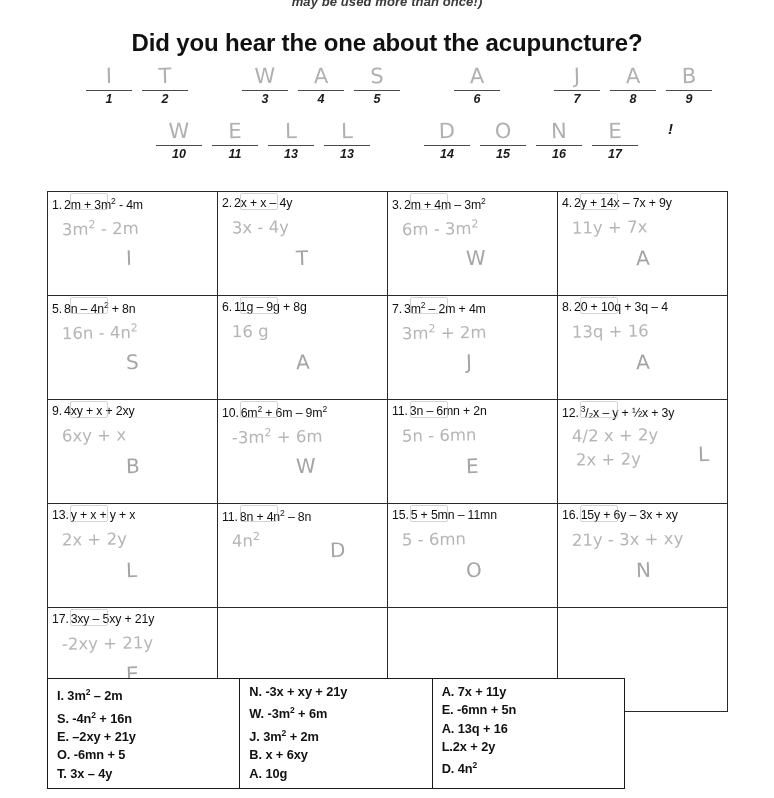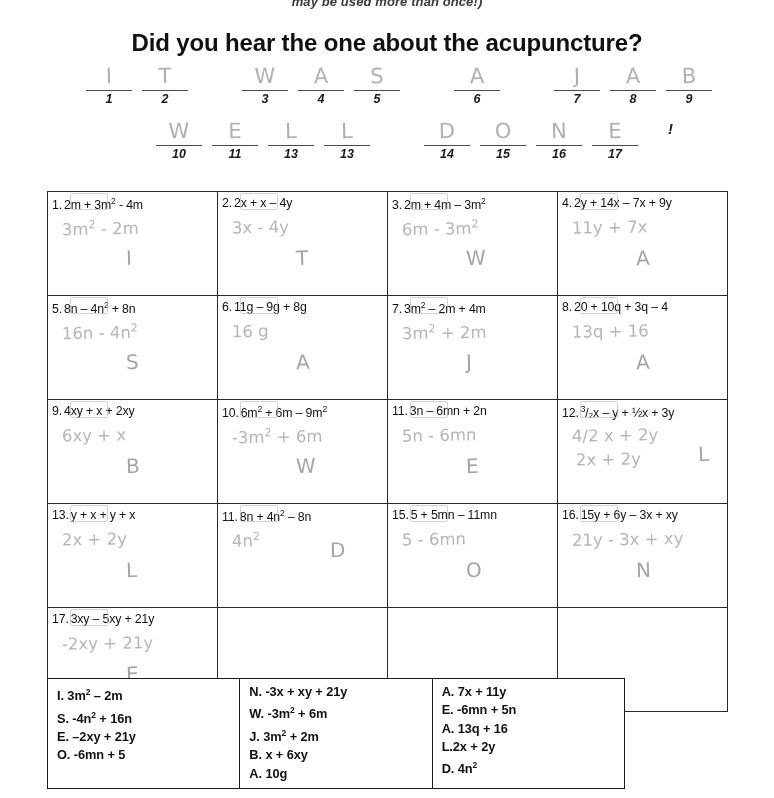--- a/index.html
+++ b/index.html
@@ -415,20 +415,21 @@
       </tr>
     </tbody>
 </table>
 
 <div id="answer-bank">
     <div class="bank-col">
       <div class="bank-item">I. 3m<sup>2</sup> – 2m</div>
       <div class="bank-item">S. -4n<sup>2</sup> + 16n</div>
       <div class="bank-item">E. –2xy + 21y</div>
       <div class="bank-item">O. -6mn + 5</div>
+      <div class="bank-item">T. 3x – 4y</div>
     </div>
     <div class="bank-col">
       <div class="bank-item">N. -3x + xy + 21y</div>
       <div class="bank-item">W. -3m<sup>2</sup> + 6m</div>
       <div class="bank-item">J. 3m<sup>2</sup> + 2m</div>
       <div class="bank-item">B. x + 6xy</div>
       <div class="bank-item">A. 10g</div>
     </div>
     <div class="bank-col">
       <div class="bank-item">A. 7x + 11y</div>

